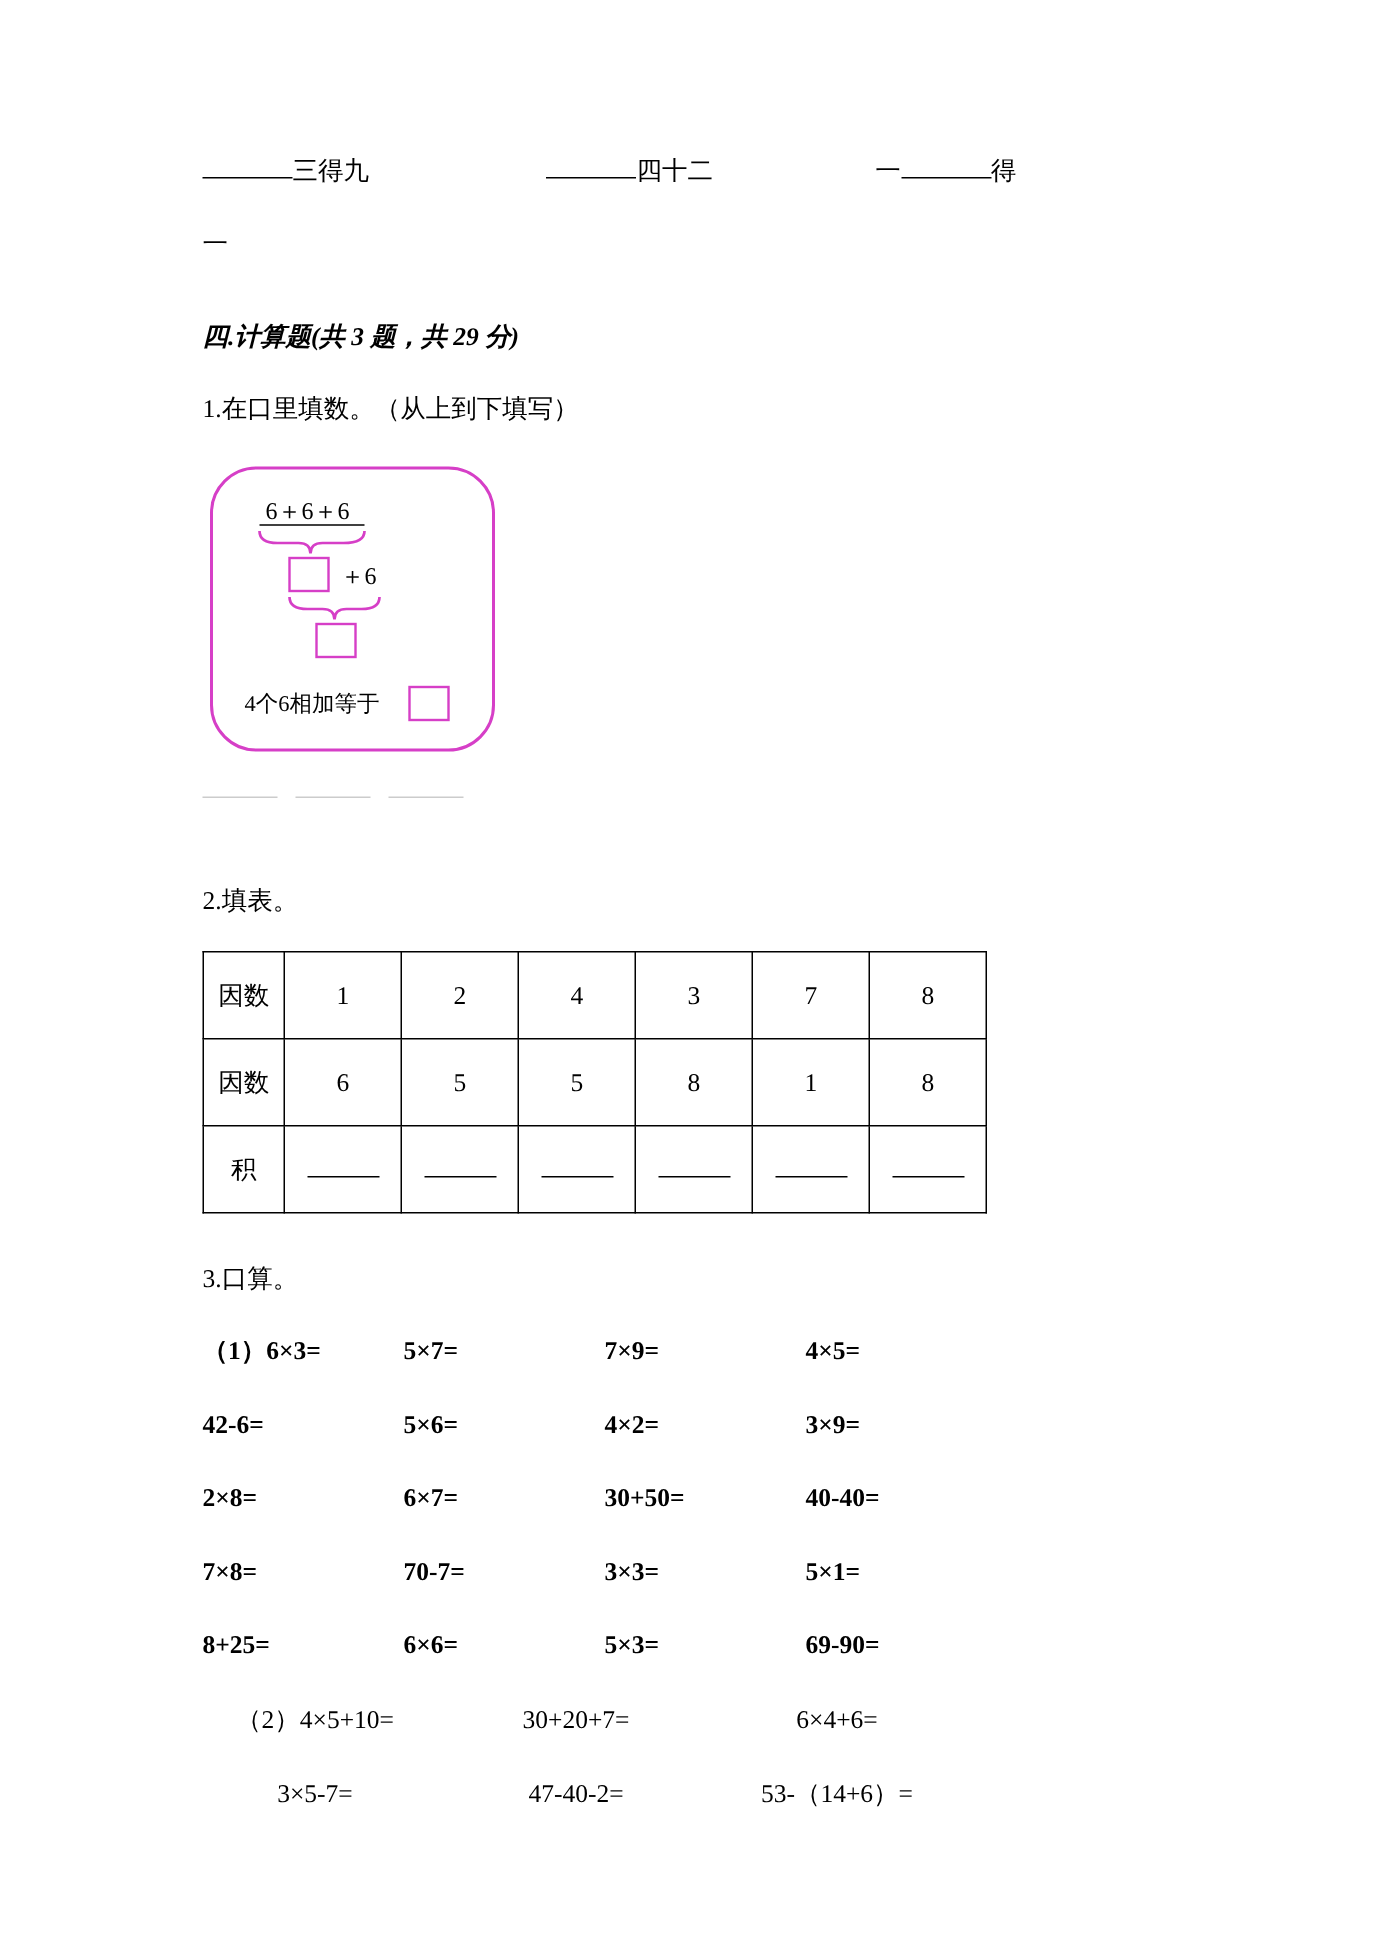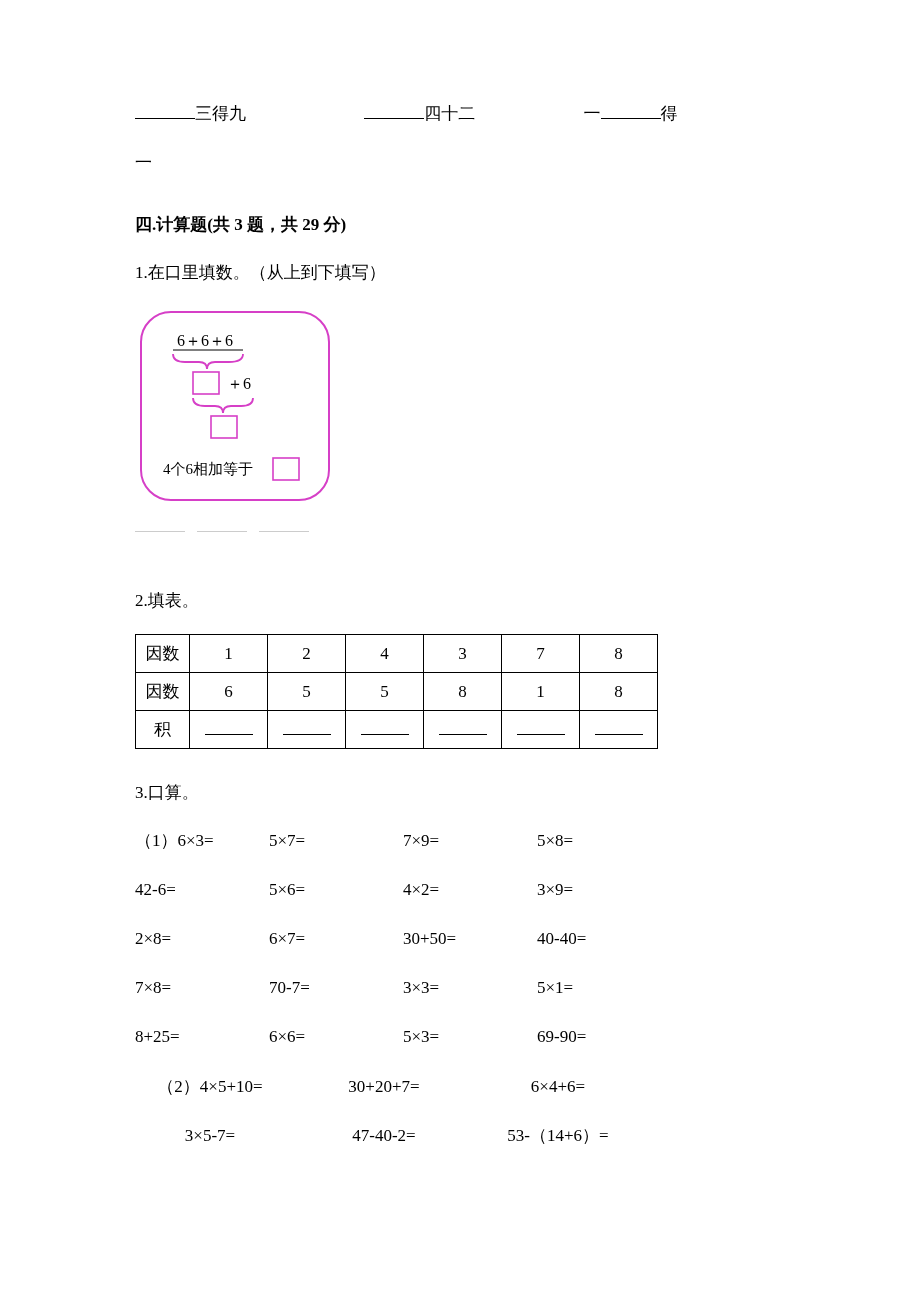--- a/index.html
+++ b/index.html
@@ -30,20 +30,21 @@
     .fill-line {
       margin-bottom: 22px;
     }
     .fill-line .seg {
       display: inline-block;
     }
     .section-title {
       font-weight: bold;
       margin-top: 35px;
       margin-bottom: 20px;
+      font-style: italic;
     }
     .q-line {
       margin-bottom: 20px;
     }
 
     
     .diagram-wrap {
       margin: 16px 0 10px 0;
     }
 
@@ -62,21 +63,21 @@
     }
 
     
     table.factor-table {
       border-collapse: collapse;
       margin-top: 15px;
       margin-bottom: 30px;
     }
     table.factor-table td, table.factor-table th {
       border: 1px solid #000;
-      padding: 5px 0;
+      padding: 15px 0;
       text-align: center;
       font-weight: normal;
       font-size: 17px;
       height: 32px;
     }
     table.factor-table .lbl {
       width: 54px;
     }
     table.factor-table .cell {
       width: 78px;
@@ -90,20 +91,21 @@
     
     .calc-row {
       display: flex;
       flex-wrap: wrap;
       margin-bottom: 22px;
       gap: 0;
     }
     .calc-row .citem {
       min-width: 110px;
       margin-right: 24px;
+      font-weight: bold;
     }
     .calc-row .citem-wide {
       min-width: 150px;
       margin-right: 24px;
       text-align: center;
     }
   </style>
 </head>
 <body>
 
@@ -190,21 +192,21 @@
   </tr>
 </tbody>
   </table>
 
 <div class="q-line">3.口算。</div>
 
 <div class="calc-row">
   <span class="citem">（1）6×3=</span>
   <span class="citem">5×7=</span>
   <span class="citem">7×9=</span>
-  <span class="citem">5×8=</span>
+  <span class="citem">4×5=</span>
 </div>
 <div class="calc-row">
   <span class="citem">42-6=</span>
   <span class="citem">5×6=</span>
   <span class="citem">4×2=</span>
   <span class="citem">3×9=</span>
 </div>
 <div class="calc-row">
   <span class="citem">2×8=</span>
   <span class="citem">6×7=</span>

